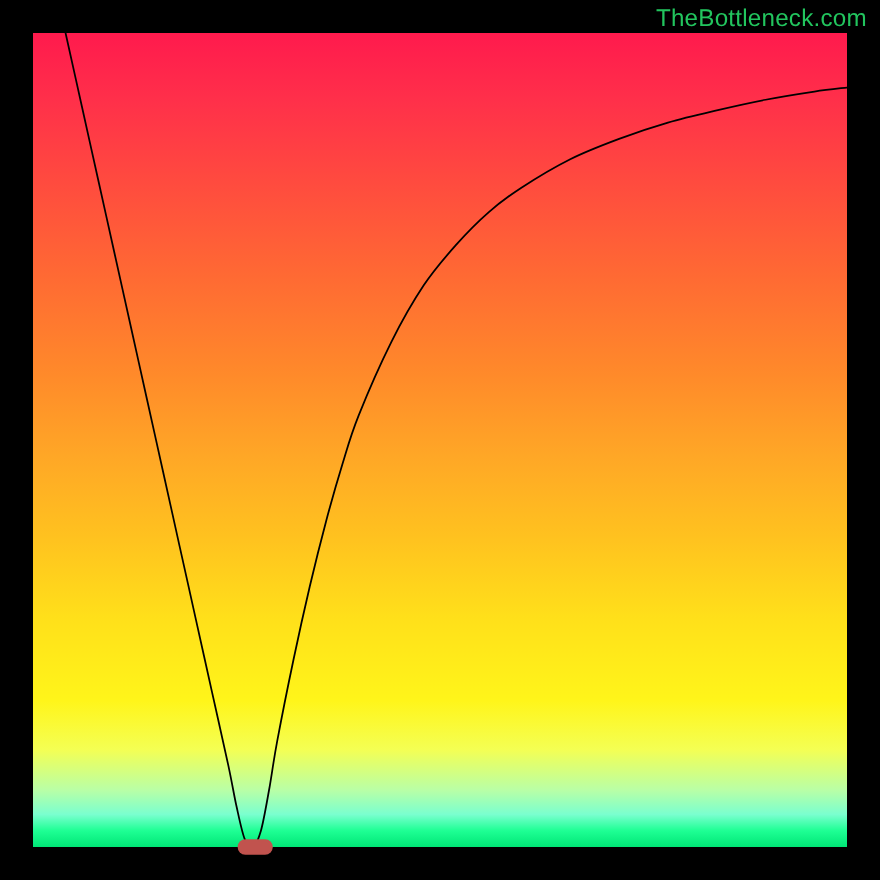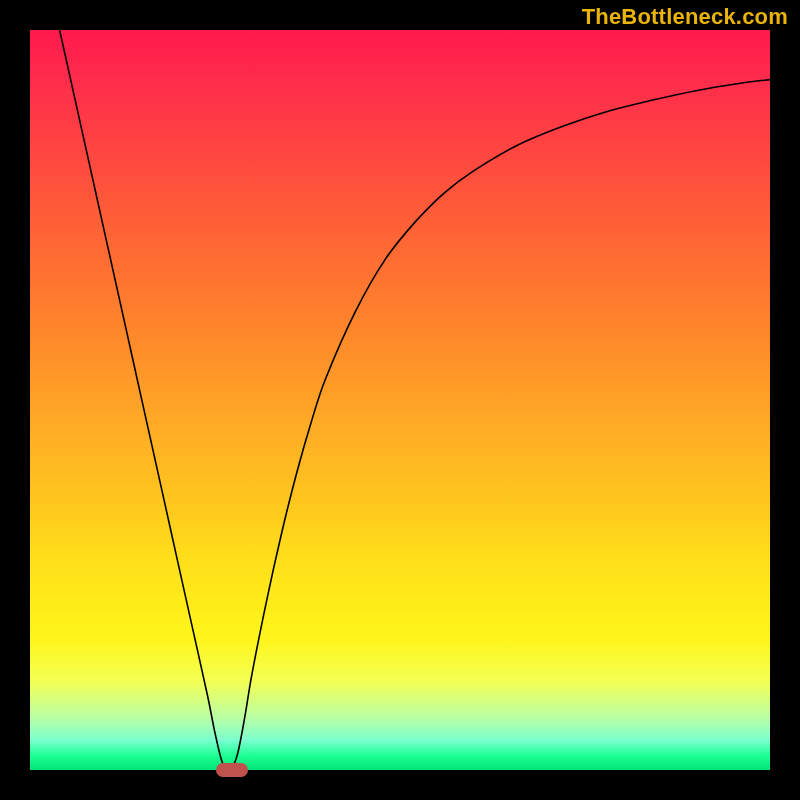--- a/index.html
+++ b/index.html
@@ -24,23 +24,23 @@
       #f4ff53 88%,
       #b9ffa6 93%,
       #7affcf 96%,
       #1eff94 98%,
       #00e676 100%);
   }
   .watermark {
     position: absolute;
     top: 4px;
     right: 12px;
-    color: #eab308;
+    color: #22c55e;
     font-size: 22px;
-    font-weight: 700;
+    font-weight: 400;
     letter-spacing: 0.2px;
   }
   svg.curve {
     position: absolute;
     top: 30px;
     left: 30px;
     width: 740px;
     height: 740px;
   }
   .marker {

